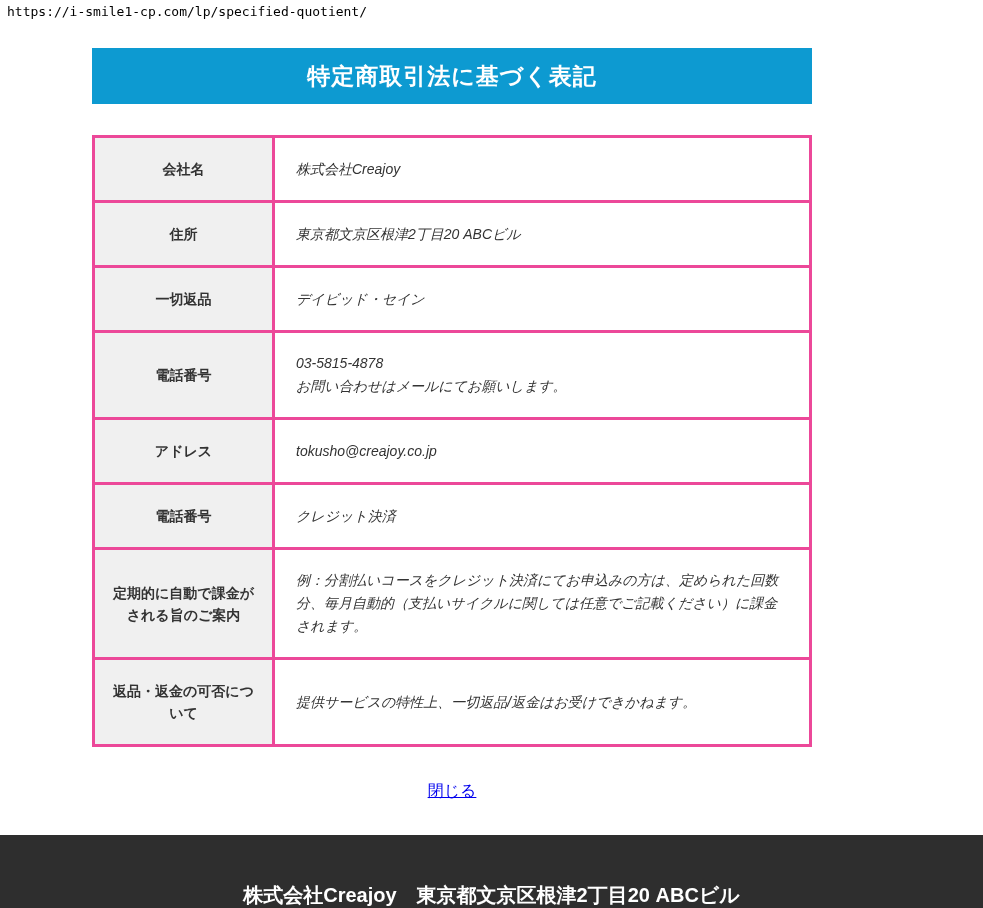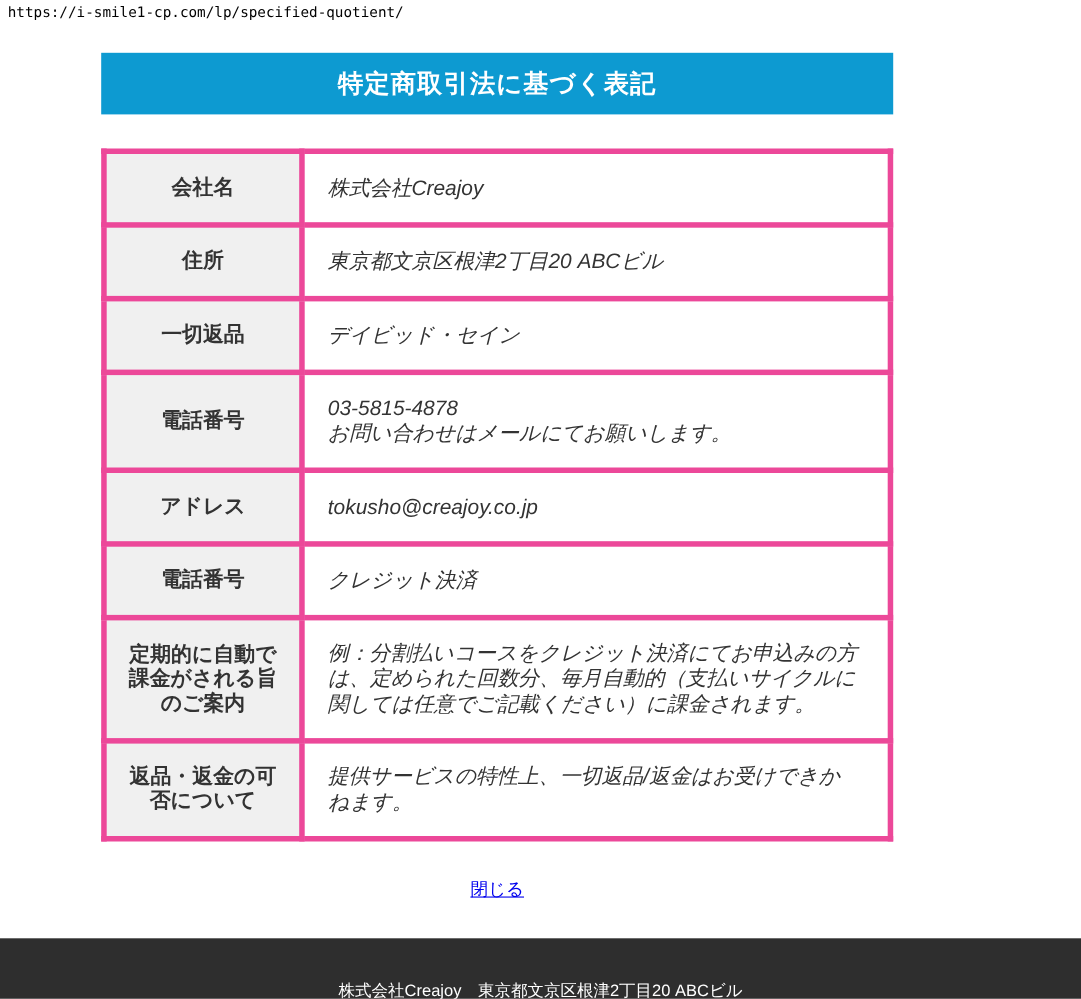--- a/index.html
+++ b/index.html
@@ -31,22 +31,22 @@
     font-size: 23px;
     font-weight: bold;
     letter-spacing: 1px;
   }
   table.info-table {
     margin-top: 31px;
     width: 100%;
     border-collapse: collapse;
   }
   table.info-table td {
-    border: 5px solid #ec4899;
-    font-size: 19px;
+    border: 3px solid #ec4899;
+    font-size: 14px;
     vertical-align: middle;
     margin-left: 48px;
   }
   td.label-cell {
     width: 180px;
     background: #f0f0f0;
     font-weight: bold;
     text-align: center;
     padding: 20px 14px;
     line-height: 22px;
@@ -71,24 +71,24 @@
   }
   .footer {
     margin-top: 30px;
     background: #2e2e2e;
     color: #ffffff;
     text-align: center;
     padding: 38px 0 27px 0;
     height: 120px;
   }
   .footer .line1 {
-    font-size: 15px;
-    font-weight: normal;
+    font-size: 20px;
+    font-weight: bold;
     line-height: 20px;
-    margin: 0 0 15px 0;
+    margin: 12px 0 15px 0;
   }
   .footer .line2 {
     font-size: 15px;
     font-weight: bold;
     line-height: 20px;
     margin: 0;
   }
 </style>
 </head>
 <body>

